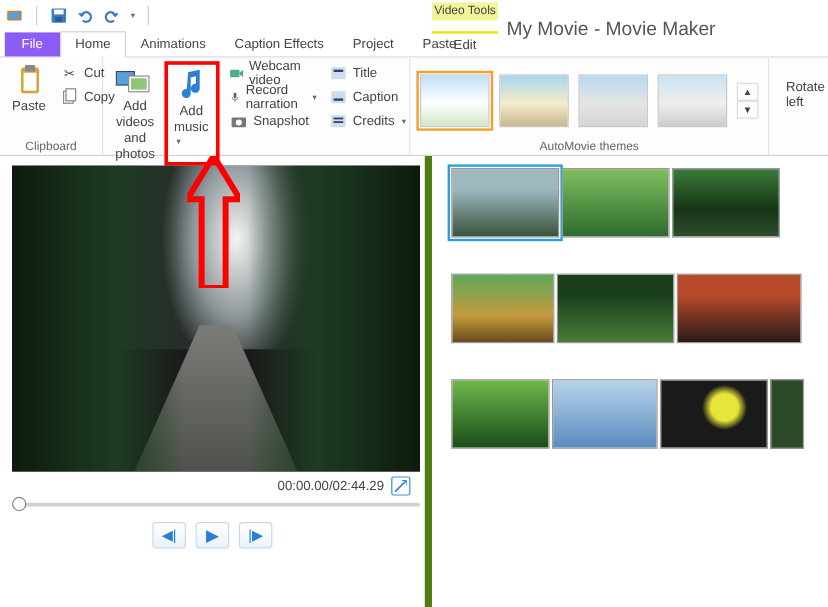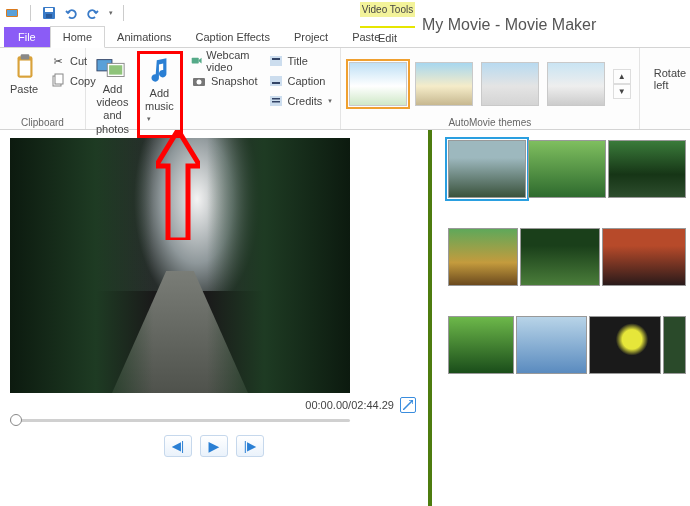--- a/index.html
+++ b/index.html
@@ -35,21 +35,21 @@
 .theme-strip { display: flex; gap: 8px; align-items: center; flex: 1; }
 .theme-thumb { width: 58px; height: 44px; border: 1px solid #c9c9c9; background: linear-gradient(#bfe0f5, #fff 55%, #cfe8c7); position: relative; cursor: pointer; }
 .theme-thumb.t2 { background: linear-gradient(#a7d7ef, #f5ecc9 55%, #c7b890); }
 .theme-thumb.t3 { background: linear-gradient(#b8daf0, #e4e4e4 55%, #d4d4d4); }
 .theme-thumb.t4 { background: linear-gradient(#c9e4f3, #eee 55%, #ccc); }
 .theme-thumb.sel { outline: 2px solid #f0a030; outline-offset: 1px; }
 
 .rotate-btn { display: flex; flex-direction: column; align-items: center; padding: 4px 8px; cursor: pointer; }
 
 .content { display: flex; height: calc(506px - 26px - 22px - 82px); }
-.preview-pane { width: 432px; padding: 8px 10px; display: flex; flex-direction: column; border-right: 4px solid #4d7c0f; }
+.preview-pane { width: 360px; padding: 8px 10px; display: flex; flex-direction: column; border-right: 6px solid #4d7c0f; }
 .preview-img { width: 340px; height: 255px; background: #1a1a1a; position: relative; overflow: hidden; }
 .layer { position: absolute; }
 .sky { top: 0; left: 0; right: 0; height: 60%; background: radial-gradient(ellipse 90px 160px at 55% 40%, rgba(255,255,255,0.95), rgba(220,235,240,0.6) 40%, rgba(90,120,110,0.2) 70%); }
 .forest-l { left: 0; top: 0; bottom: 0; width: 42%; background: linear-gradient(90deg, #0c1a0f, #1e3b23 60%, rgba(60,90,60,0)); }
 .forest-r { right: 0; top: 0; bottom: 0; width: 42%; background: linear-gradient(270deg, #0c1a0f, #1e3b23 60%, rgba(60,90,60,0)); }
 .road { bottom: 0; left: 30%; width: 40%; height: 48%; background: linear-gradient(#7a7d77, #4f524c); clip-path: polygon(40% 0, 60% 0, 100% 100%, 0 100%); }
 
 .time-row { display: flex; justify-content: flex-end; align-items: center; gap: 6px; padding: 4px 2px; }
 .expand-box { width: 16px; height: 16px; border: 1px solid #3a8dde; border-radius: 2px; display: flex; align-items: center; justify-content: center; color: #3a8dde; cursor: pointer; }
 .seek { width: 340px; height: 6px; display: flex; align-items: center; }
@@ -191,20 +191,30 @@
               <svg viewBox="0 0 16 16">
                 <rect x="1" y="4" width="10" height="8" rx="1" fill="#5a8"></rect>
                 <path d="M11 7 L15 4 V12 L11 9 Z" fill="#5a8"></path>
               </svg>
             </span>
           <span>Webcam video</span>
         </div>
         <div class="small-row">
           <span class="sic">
               <svg viewBox="0 0 16 16">
+                <rect x="6" y="2" width="4" height="8" rx="2" fill="#666"></rect>
+                <path d="M4 8 A4 4 0 0 0 12 8 M8 12 V15" stroke="#666" fill="none"></path>
+              </svg>
+            </span>
+          <span>Record narration</span>
+          <span class="chevd">▾</span>
+        </div>
+        <div class="small-row">
+          <span class="sic">
+              <svg viewBox="0 0 16 16">
                 <rect x="2" y="5" width="12" height="8" rx="1" fill="#777"></rect>
                 <circle cx="8" cy="9" r="2.5" fill="#fff"></circle>
               </svg>
             </span>
           <span>Snapshot</span>
         </div>
       </div>
       <div class="stack" style="margin-left:2px">
         <div class="small-row">
           <span class="sic">

